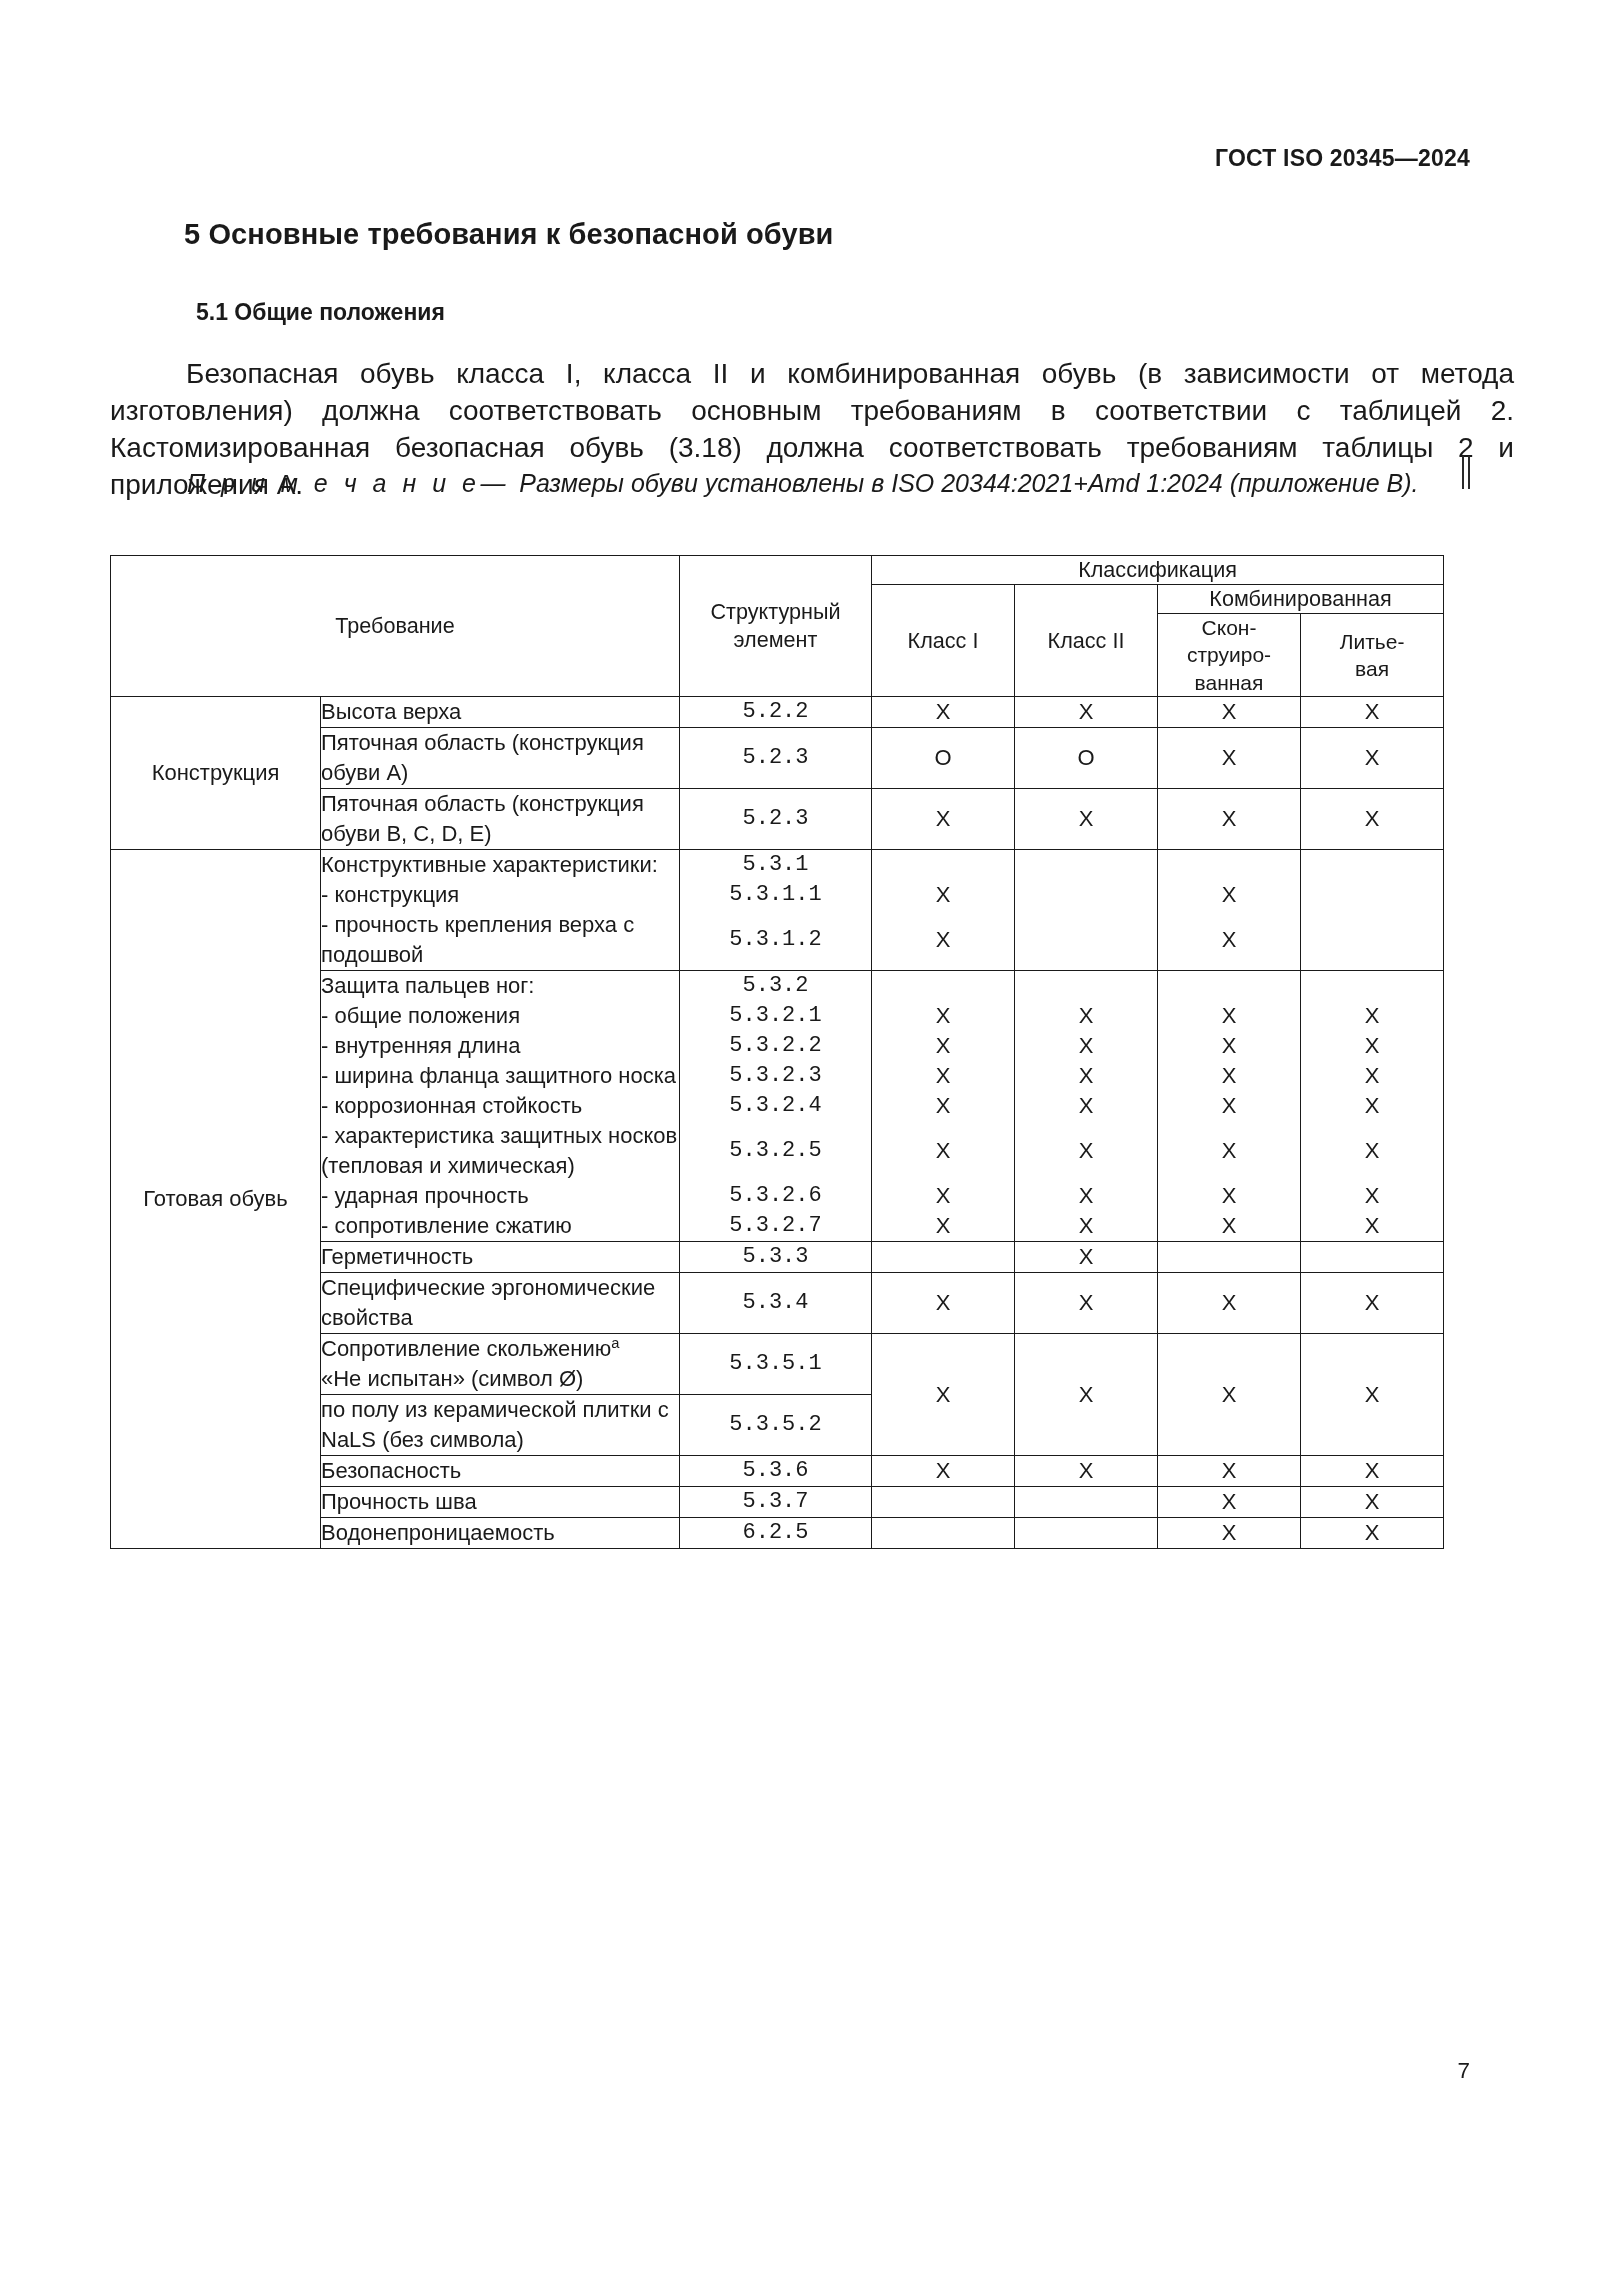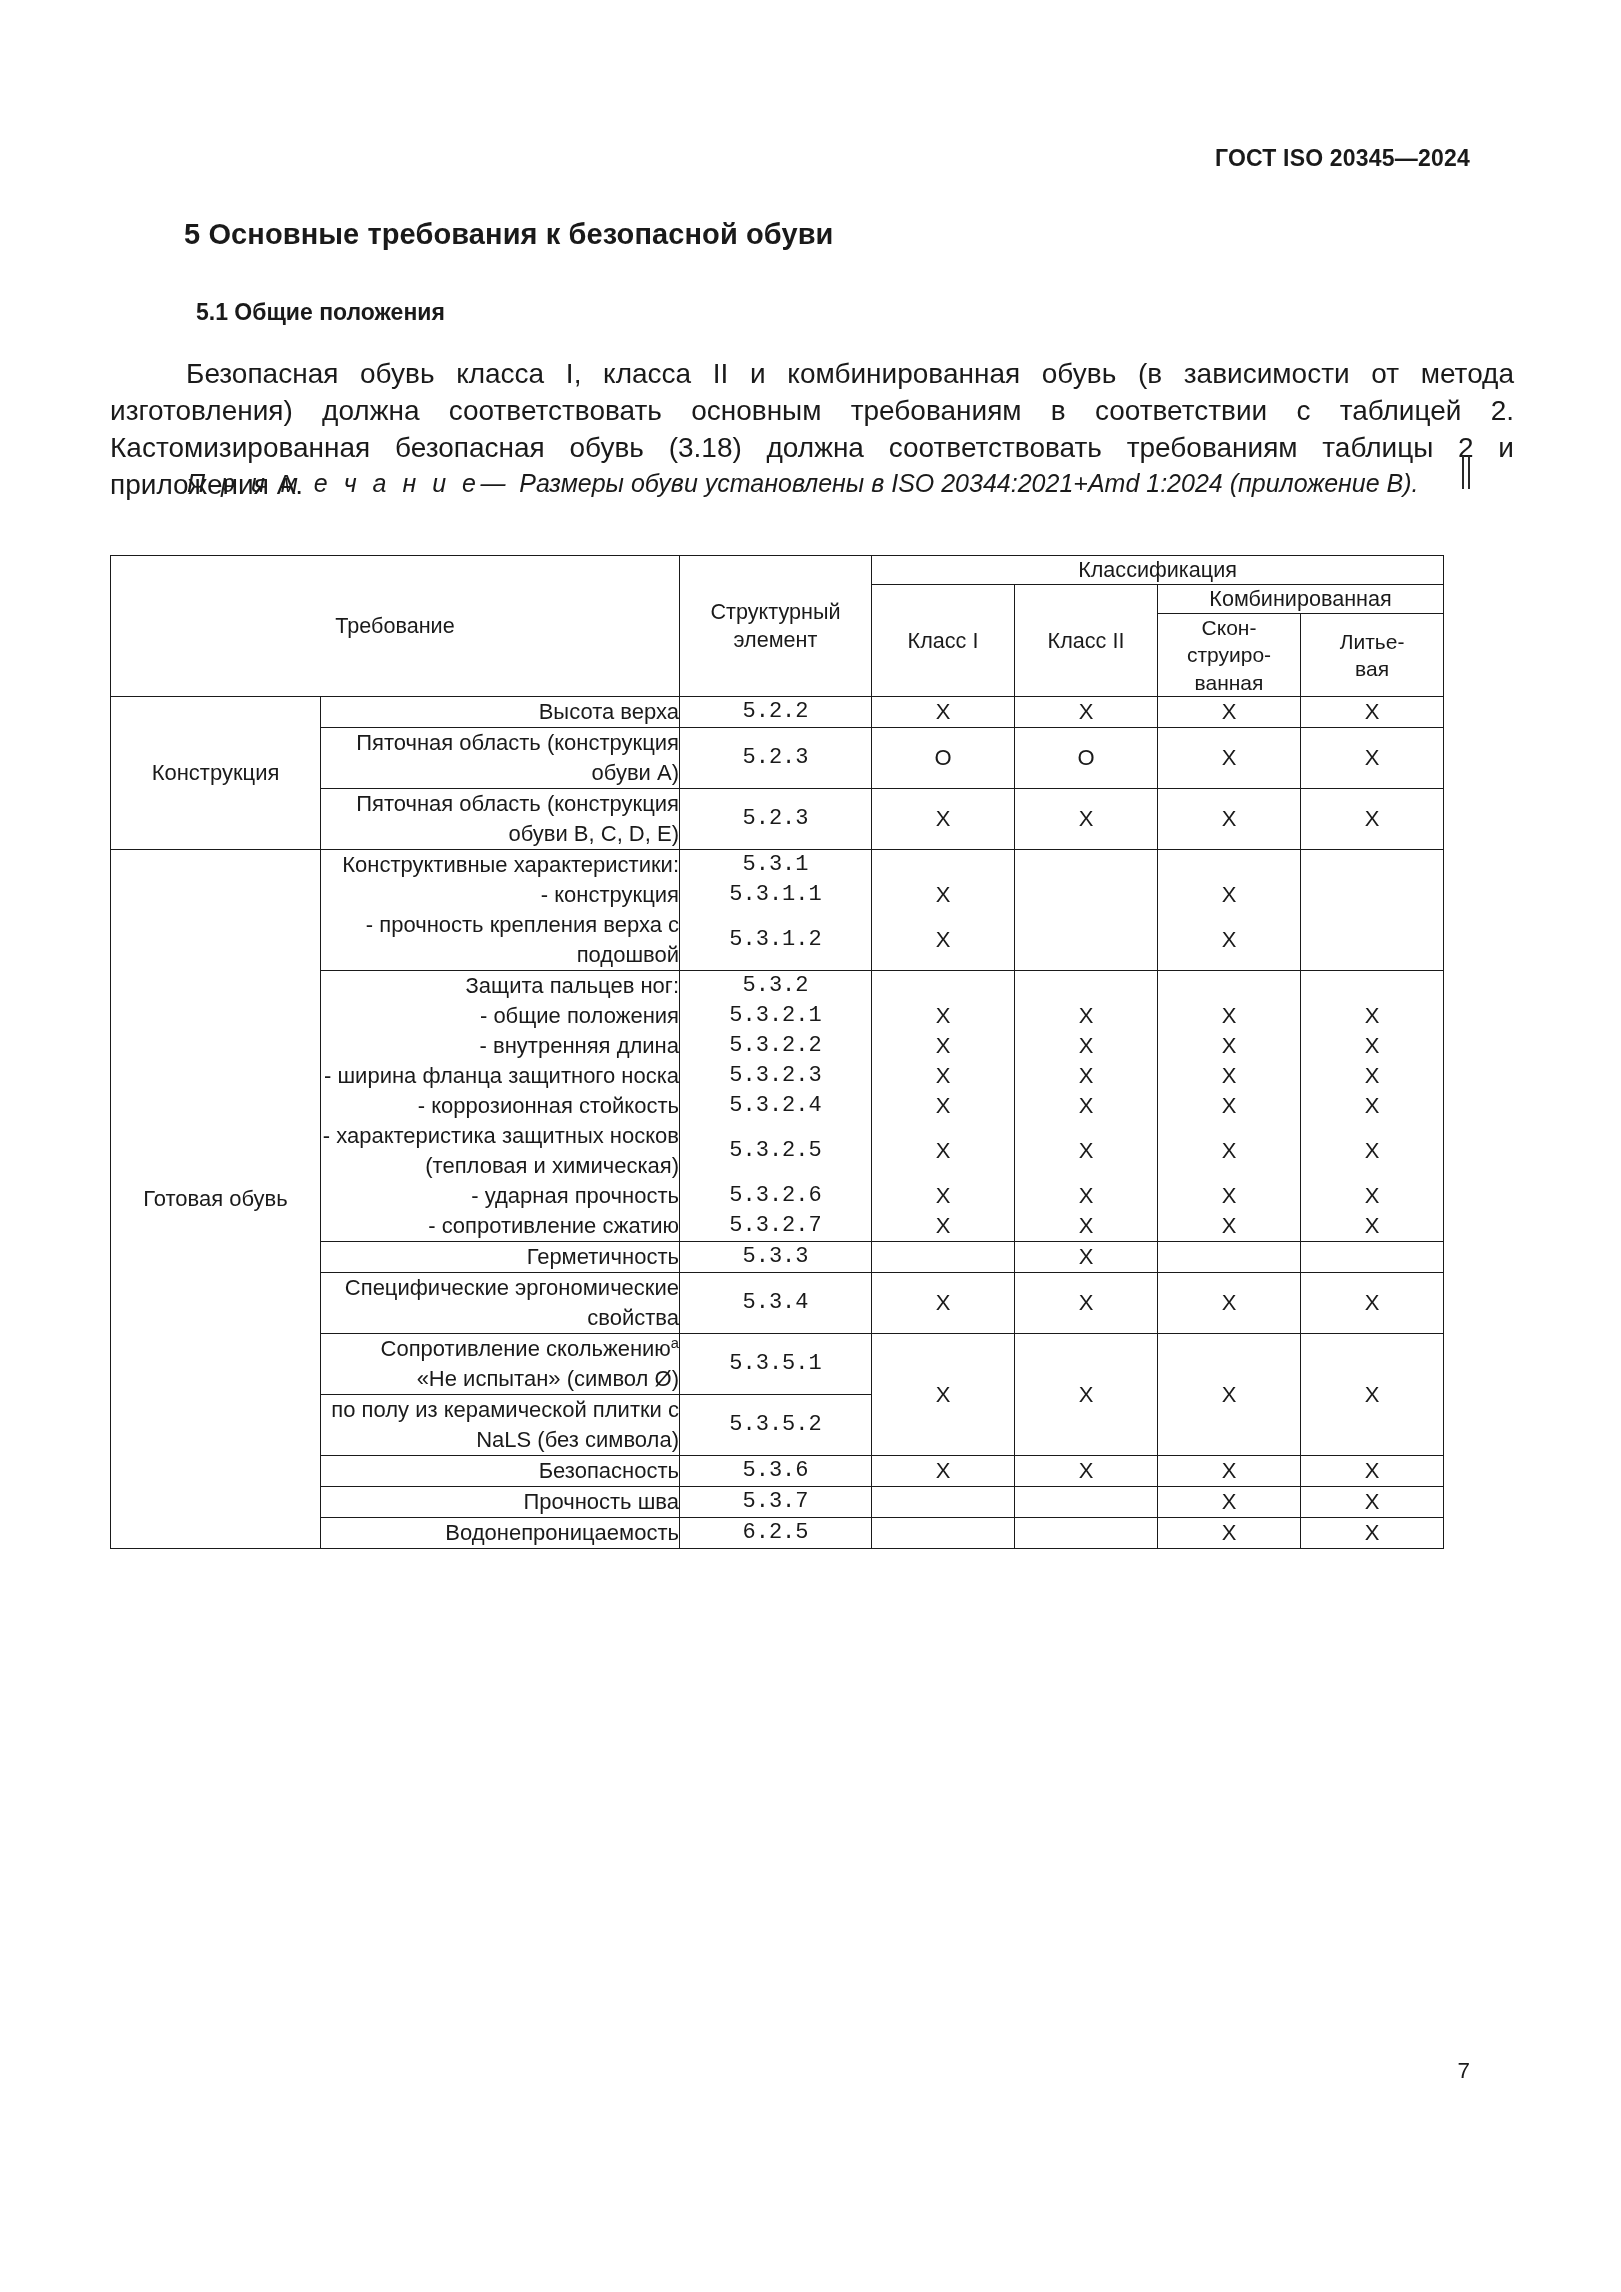--- a/index.html
+++ b/index.html
@@ -144,21 +144,21 @@
     line-height: 27.4px;
     padding: 6.9px 2.9px;
   }
 
   td.group-cell {
     text-align: center;
     font-size: 22px;
     padding: 5.9px 3.9px;
   }
   td.req {
-    text-align: right;
+    text-align: left;
     padding: 10.8px 7.8px 10.8px 15.7px;
     line-height: 30px;
   }
   td.sec {
     text-align: center;
     padding: 10.8px 3.9px;
     line-height: 30px;
     font-family: Liberation Mono, monospace;
   }
   td.mark {

